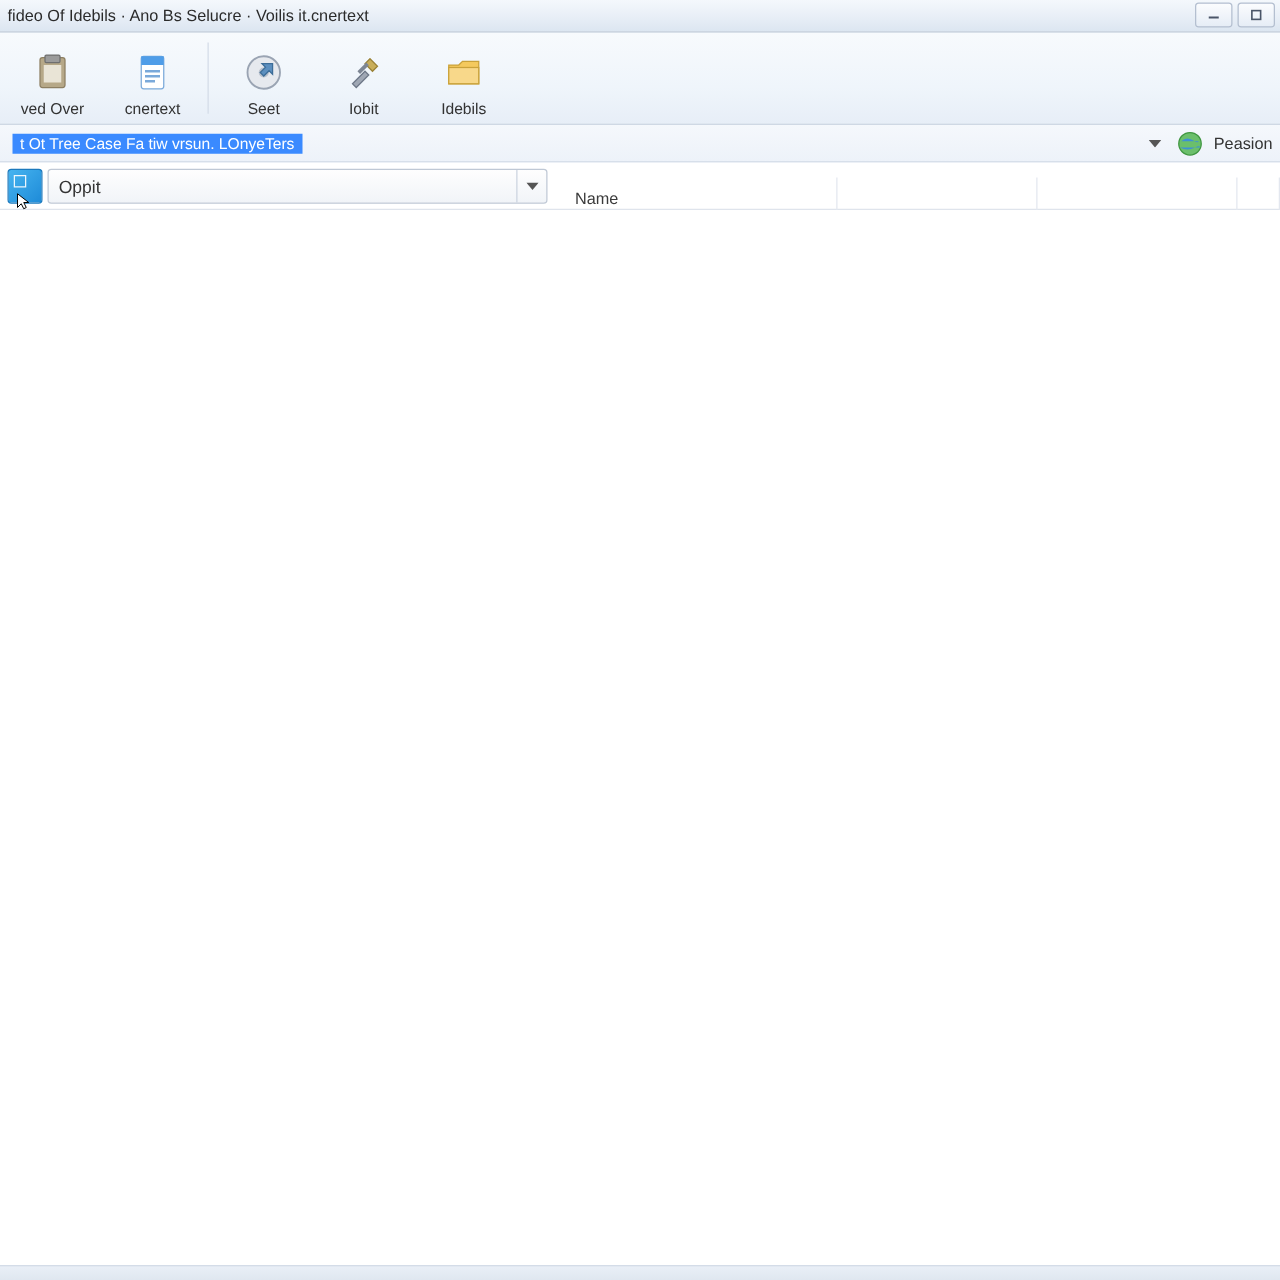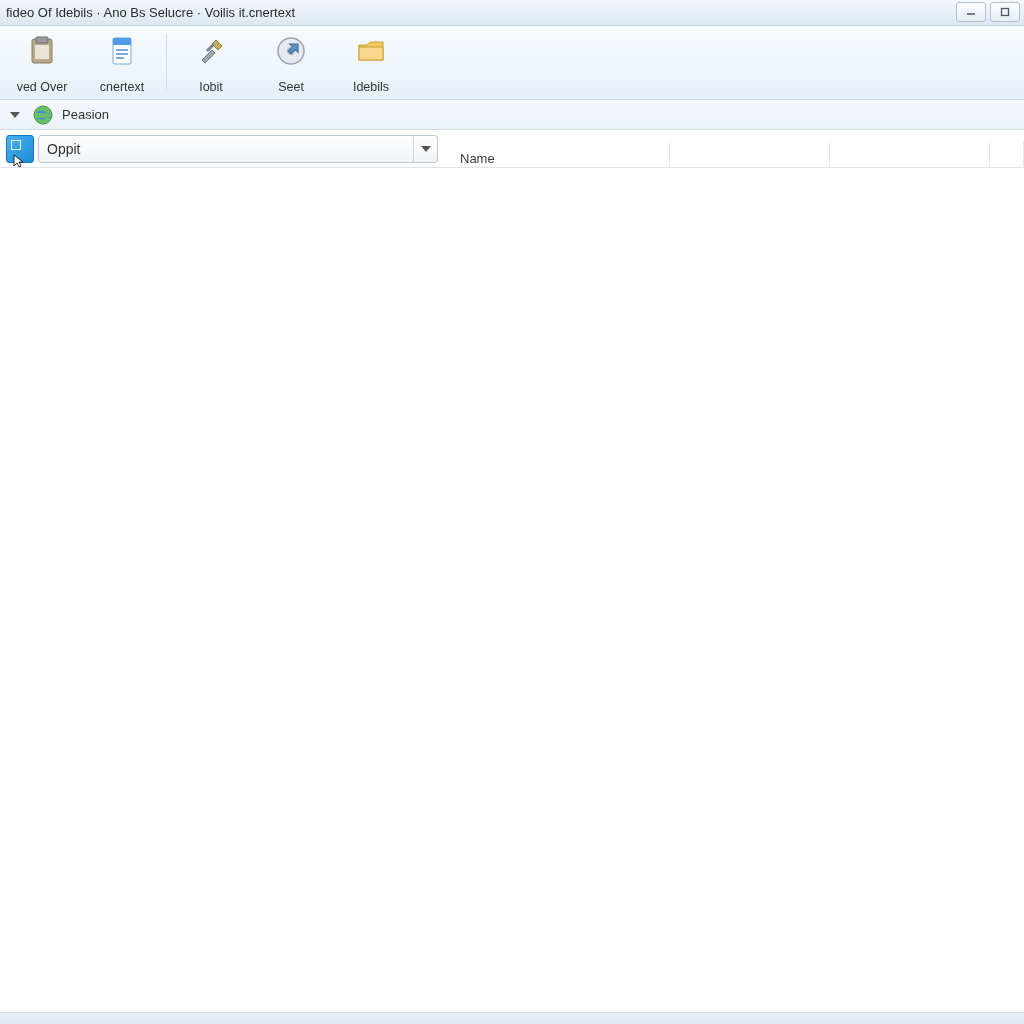--- a/index.html
+++ b/index.html
@@ -30,21 +30,21 @@
     
     .toolbar {
       height: 74px;
       background: linear-gradient(to bottom, #f7fafd 0%, #eff5fb 60%, #e7eef7 100%);
       border-bottom: 1px solid #cfd8e4;
       display: flex;
       align-items: stretch;
       padding: 0 2px;
     }
     .tool-btn {
-      display: flex; flex-direction: column; align-items: center; justify-content: space-between;
+      display: flex; flex-direction: column; align-items: center; justify-content: flex-end;
       min-width: 80px; padding: 4px 8px;
       border: 1px solid transparent; border-radius: 3px;
       font-size: 12.5px; color: #333;
       gap: 2px;
     }
     .tool-sep { width: 1px; background: #d4dce8; margin: 8px 4px; }
     .tool-icon { width: 40px; height: 40px; display:flex; align-items:center; justify-content:center; }
     .tool-icon svg { width: 36px; height: 36px; }
 
     
@@ -169,49 +169,52 @@
           <rect x="12" y="20" width="12" height="2" fill="#7aa9da"></rect>
           <rect x="12" y="24" width="8" height="2" fill="#7aa9da"></rect>
         </svg>
     </span>
     <span>cnertext</span>
   </div>
   <div class="tool-sep"></div>
   <div class="tool-btn">
     <span class="tool-icon">
       <svg viewBox="0 0 36 36">
+          <circle cx="18" cy="18" r="13" fill="#e6e9ee" stroke="#9aa4b3" stroke-width="1.5"></circle>
+          <circle cx="18" cy="18" r="4" fill="#b8c0cc"></circle>
+          <path d="M18 8 L24 14 L20 14 L20 20 L16 20 L16 14 L12 14 Z" fill="#5c8fbf" stroke="#3d6d98" transform="rotate(45 18 18)"></path>
+        </svg>
+    </span>
+    <span>Seet</span>
+  </div>
+  <div class="tool-btn">
+    <span class="tool-icon">
+      <svg viewBox="0 0 36 36">
           <path d="M9 27 L19 17 L22 20 L12 30 Z" fill="#9fa7b4" stroke="#6e7888"></path>
           <path d="M23 7 L29 13 L25 17 L19 11 Z" fill="#c9ae5a" stroke="#9a8236"></path>
           <rect x="20" y="10" width="3" height="10" transform="rotate(45 20 10)" fill="#7d8694"></rect>
         </svg>
     </span>
     <span>Iobit</span>
   </div>
   <div class="tool-btn">
     <span class="tool-icon">
       <svg viewBox="0 0 36 36">
-          <circle cx="18" cy="18" r="13" fill="#e6e9ee" stroke="#9aa4b3" stroke-width="1.5"></circle>
-          <circle cx="18" cy="18" r="4" fill="#b8c0cc"></circle>
-          <path d="M18 8 L24 14 L20 14 L20 20 L16 20 L16 14 L12 14 Z" fill="#5c8fbf" stroke="#3d6d98" transform="rotate(45 18 18)"></path>
-        </svg>
-    </span>
-    <span>Seet</span>
-  </div>
-  <div class="tool-btn">
-    <span class="tool-icon">
-      <svg viewBox="0 0 36 36">
           <path d="M6 12 L14 12 L17 9 L30 9 L30 27 L6 27 Z" fill="#f4c95d" stroke="#caa23a"></path>
           <rect x="6" y="14" width="24" height="13" fill="#f8d88a" stroke="#caa23a"></rect>
         </svg>
     </span>
     <span>Idebils</span>
   </div>
 </div>
 
 <div class="pathbar">
+  <div class="path-field">
+    <span class="path-text-sel">t Ot Tree Case Fa tiw vrsun. LOnyeTers</span>
+  </div>
   <div class="path-drop">
     <svg width="10" height="6" viewBox="0 0 10 6">
         <path d="M0 0 L10 0 L5 6 Z" fill="#555"></path>
       </svg>
   </div>
   <span class="globe-icon">
     <svg viewBox="0 0 22 22">
         <circle cx="11" cy="11" r="9" fill="#6bbf6b" stroke="#3f9640"></circle>
         <path d="M4 9 Q8 5 13 8 Q17 11 18 9" fill="#3f8fd6"></path>
         <path d="M3 14 Q9 17 15 14 Q19 12 19 14" fill="#3f8fd6"></path>

